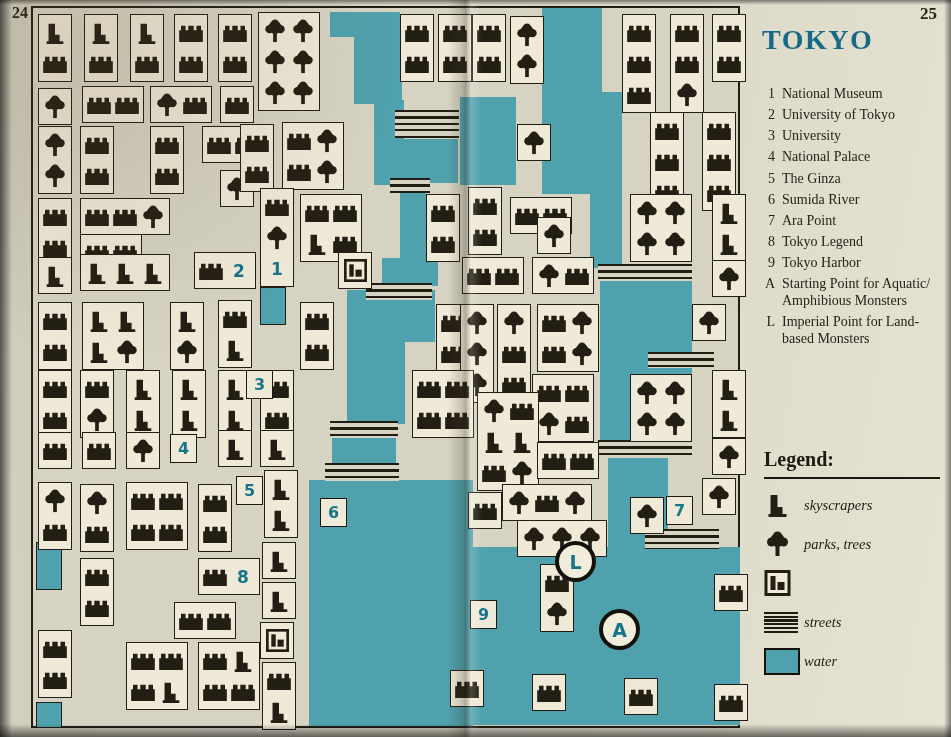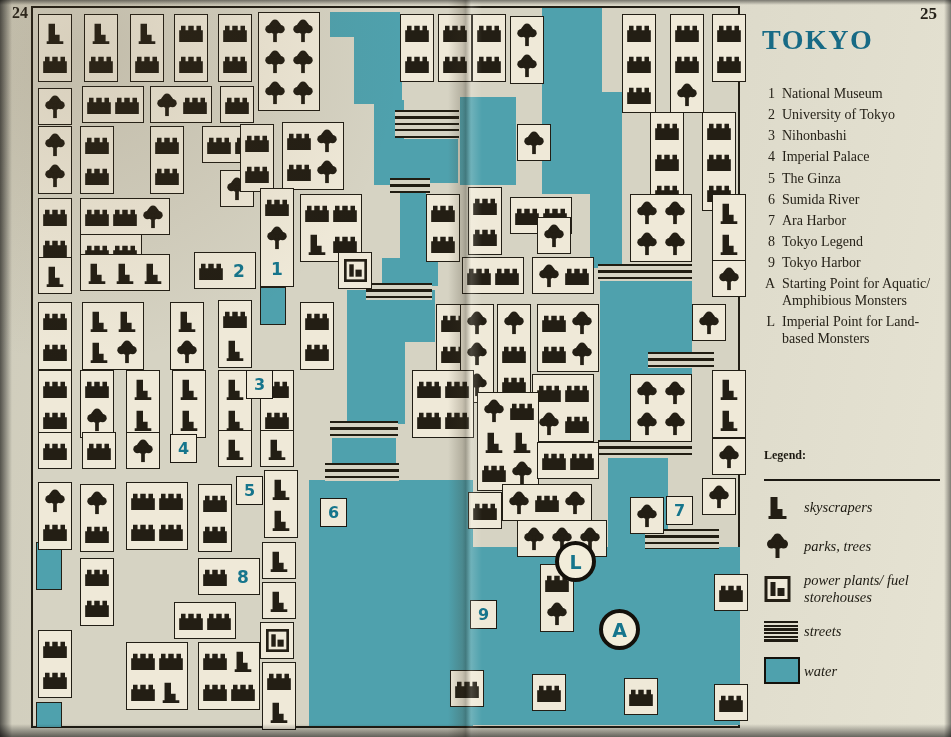--- a/index.html
+++ b/index.html
@@ -28,21 +28,21 @@
   #title{position:absolute;left:14px;top:24px;font-weight:bold;font-size:28px;letter-spacing:1.5px;
          color:#176a85;font-family:"Liberation Serif",serif;}
   #pgL{position:absolute;left:12px;top:4px;font:bold 16px "Liberation Serif",serif;color:#26221a;z-index:30;}
   #pgR{position:absolute;right:14px;top:4px;font:bold 17px "Liberation Serif",serif;color:#26221a;}
   #keybox{position:absolute;left:16px;top:86px;width:182px;color:#262219;}
   #keyhead{font-weight:bold;font-style:italic;font-size:16px;margin-bottom:7px;}
   .key-row{display:flex;font-size:14px;line-height:1.21;margin-bottom:4.2px;}
   .key-id{width:11px;flex:none;text-align:right;margin-right:7px;}
   .key-label{flex:1;}
   #legendbox{position:absolute;left:16px;top:448px;width:176px;color:#1d1a12;}
-  #legendhead{font-weight:bold;font-size:12px;padding-bottom:16px;border-bottom:2px solid #1b1812;}
+  #legendhead{font-weight:bold;font-size:20px;padding-bottom:6px;border-bottom:2px solid #1b1812;}
   .leg-row{display:flex;align-items:center;margin-top:13px;min-height:26px;}
   .leg-ic{width:40px;flex:none;display:flex;justify-content:flex-start;align-items:center;}
   .leg-label{font-style:italic;font-size:14.5px;line-height:1.15;}
   .leg-bridge{width:34px;height:21px;background:repeating-linear-gradient(180deg,#1f1b12 0 2.2px,transparent 2.2px 3.7px);}
   .leg-road{position:relative;width:36px;height:24px;}
   .leg-road i{position:absolute;height:2.6px;background:#1f1b12;display:block;}
   .leg-water{width:36px;height:27px;background:#4fa1ad;border:2.5px solid #14110b;box-sizing:border-box;}
   
   .fx{position:absolute;pointer-events:none;z-index:40;}
   #fx-fold{left:448px;top:0;width:34px;height:737px;
@@ -1385,37 +1385,37 @@
           <div class="key-row">
             <div class="key-id">1</div>
             <div class="key-label">National Museum</div>
           </div>
           <div class="key-row">
             <div class="key-id">2</div>
             <div class="key-label">University of Tokyo</div>
           </div>
           <div class="key-row">
             <div class="key-id">3</div>
-            <div class="key-label">Nihonbashi</div>
+            <div class="key-label">University</div>
           </div>
           <div class="key-row">
             <div class="key-id">4</div>
-            <div class="key-label">Imperial Palace</div>
+            <div class="key-label">National Palace</div>
           </div>
           <div class="key-row">
             <div class="key-id">5</div>
             <div class="key-label">The Ginza</div>
           </div>
           <div class="key-row">
             <div class="key-id">6</div>
             <div class="key-label">Sumida River</div>
           </div>
           <div class="key-row">
             <div class="key-id">7</div>
-            <div class="key-label">Ara Harbor</div>
+            <div class="key-label">Ara Point</div>
           </div>
           <div class="key-row">
             <div class="key-id">8</div>
             <div class="key-label">Tokyo Legend</div>
           </div>
           <div class="key-row">
             <div class="key-id">9</div>
             <div class="key-label">Tokyo Harbor</div>
           </div>
           <div class="key-row">
@@ -1446,21 +1446,20 @@
               </svg>
             </div>
             <div class="leg-label">parks, trees</div>
           </div>
           <div class="leg-row">
             <div class="leg-ic">
               <svg width="27" height="26" class="icon">
                 <use href="#sym-p"></use>
               </svg>
             </div>
-            <div class="leg-label">power plants/ fuel storehouses</div>
           </div>
           <div class="leg-row">
             <div class="leg-ic">
               <div class="leg-bridge"></div>
             </div>
             <div class="leg-label">streets</div>
           </div>
           <div class="leg-row">
             <div class="leg-ic">
               <div class="leg-water"></div>

